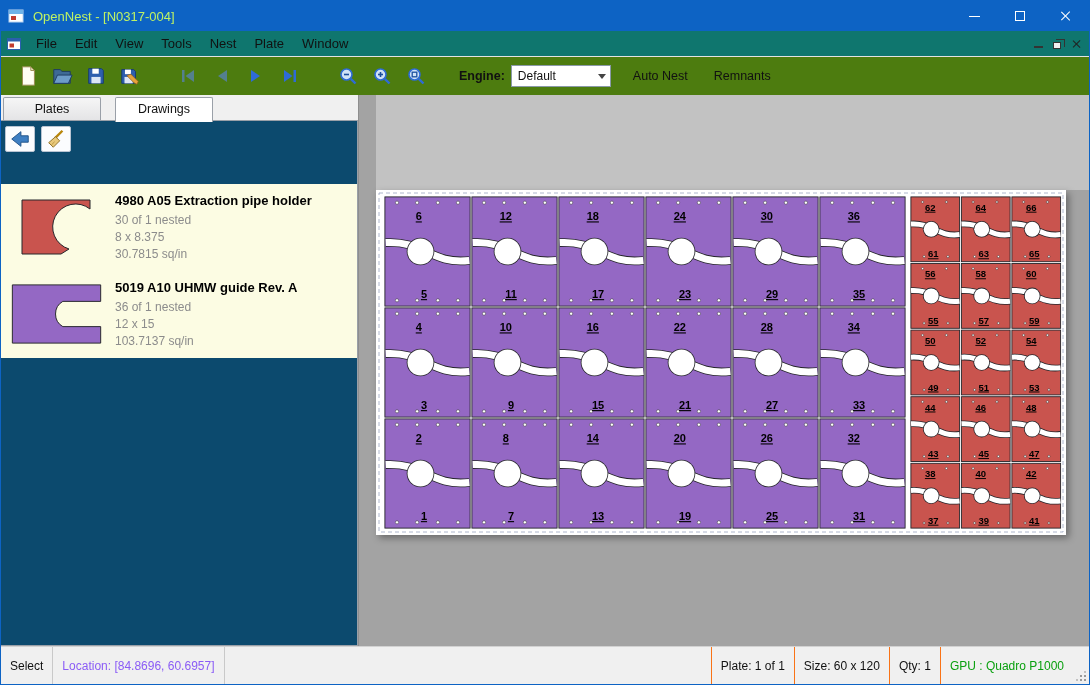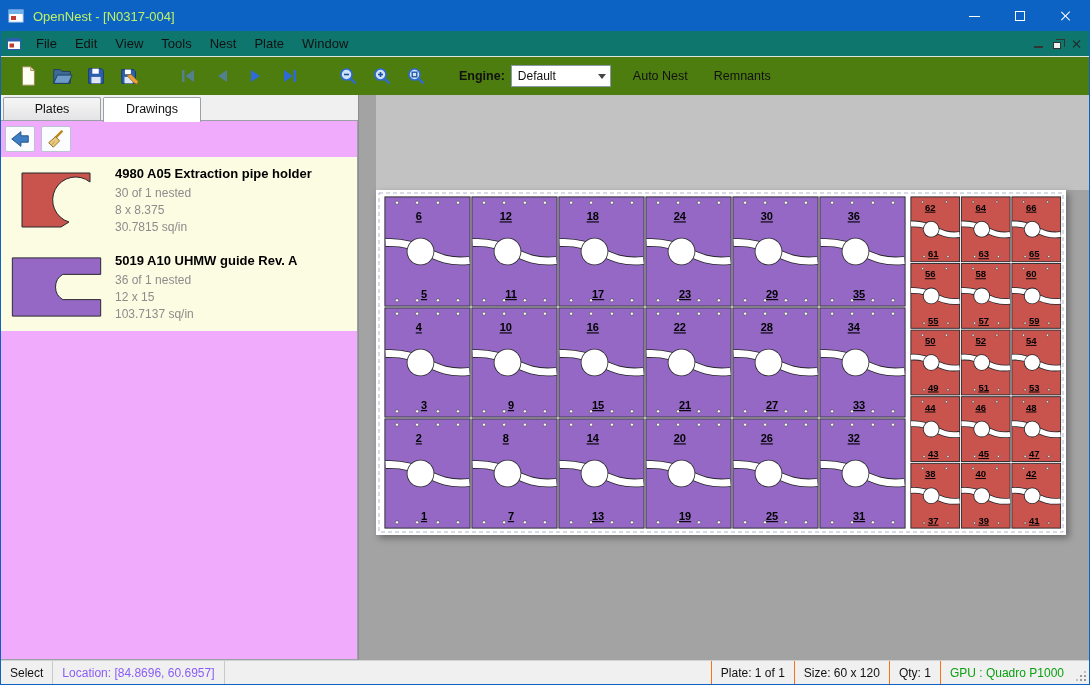--- a/index.html
+++ b/index.html
@@ -42,42 +42,42 @@
   .engine-label { font-weight:bold; font-size:12.5px; margin:0 6px 0 26px; }
   .combo { width:100px; height:22px; background:#fff; border:1px solid #8a99a8; display:flex; align-items:center; }
   .combo .val { flex:1; padding-left:6px; font-size:12px; }
   .combo .dd { width:16px; display:flex; justify-content:center; }
   .dd-arrow { width:0; height:0; border-left:4px solid transparent; border-right:4px solid transparent; border-top:5px solid #444; }
   .tool-text { font-size:12.5px; margin-left:18px; padding:4px 4px; }
 
   
   .content { flex:1; display:flex; min-height:0; }
   .left-panel { width:357px; flex:0 0 auto; display:flex; flex-direction:column; background:#f0f0f0; }
-  .tabstrip { height:25px; display:flex; align-items:flex-start; gap:2px; padding:2px 0 0 2px; flex:0 0 auto; }
+  .tabstrip { height:25px; display:flex; align-items:flex-start; gap:14px; padding:2px 0 0 2px; flex:0 0 auto; }
   .tab { min-width:98px; text-align:center; padding:4px 14px; font-size:12.5px; border:1px solid #9aa0a8; border-bottom:none;
          background:linear-gradient(#f6f6f6,#e4e4e6); border-radius:2px 2px 0 0; }
   .tab.active { background:#fff; position:relative; z-index:2; margin-bottom:-1px; padding-bottom:6px; }
-  .panel-body { flex:1; background:#f0abfc; border:1px solid #9aa0a8; border-left:none; display:flex; flex-direction:column; min-height:0; }
+  .panel-body { flex:1; background:#0c4a6e; border:1px solid #9aa0a8; border-left:none; display:flex; flex-direction:column; min-height:0;gap:27px; }
   .panel-toolbar { padding:5px 4px; display:flex; gap:6px; flex:0 0 auto; }
   .ptool-btn { width:30px; height:26px; display:flex; align-items:center; justify-content:center; border:1px solid #b9c4d2; background:#fbfcfe; border-radius:2px; }
   .drawing-list { background:#fcfce3; flex:0 0 auto; }
   .drawing-item { display:flex; gap:8px; padding:7px 8px 8px 6px; }
   .thumb { width:100px; flex:0 0 auto; display:flex; align-items:center; justify-content:center; }
   .ditem-text .dtitle { font-size:13px; font-weight:bold; color:#000; margin:2px 0 4px 0; }
   .ditem-text .dmeta { font-size:12px; color:#8c8c8c; line-height:17px; }
 
   
   .canvas { flex:1; position:relative; background:#a3a3a3; border-left:1px solid #8e8e8e; overflow:hidden; }
   .work-band { position:absolute; left:17px; top:0; right:0; height:95px; background:#c2c2c2; }
   .plate { position:absolute; left:17px; top:95px; width:690px; height:345px; background:#ffffff;
            box-shadow:3px 3px 7px rgba(0,0,0,0.35); }
   .plate svg { display:block; width:100%; height:100%; }
 
   
-  .statusbar { height:24px; background:#f0f0f0; border-top:1px solid #d2d2d2; display:flex; align-items:stretch; font-size:12px; flex:0 0 auto;text-align:center; }
+  .statusbar { height:38px; background:#f0f0f0; border-top:1px solid #d2d2d2; display:flex; align-items:stretch; font-size:12px; flex:0 0 auto;text-align:center; }
   .sb-seg { display:flex; align-items:center; padding:0 9px; border-right:1px solid #c9c9c9; }
   .sb-seg.loc { color:#8b5cf6; min-width:160px; }
   .sb-spacer { flex:1; }
   .sb-seg.rt { border-right:none; border-left:1px solid #f97316; }
   .sb-gpu { color:#0aa00f; }
   .grip { width:16px; position:relative; }
   .grip::after { content:""; position:absolute; right:3px; bottom:3px; width:2px; height:2px; background:#9a9a9a;
                  box-shadow:-4px 0 #9a9a9a, 0 -4px #9a9a9a, -8px 0 #c0c0c0, 0 -8px #c0c0c0, -4px -4px #9a9a9a; }
 </style>
 </head>

